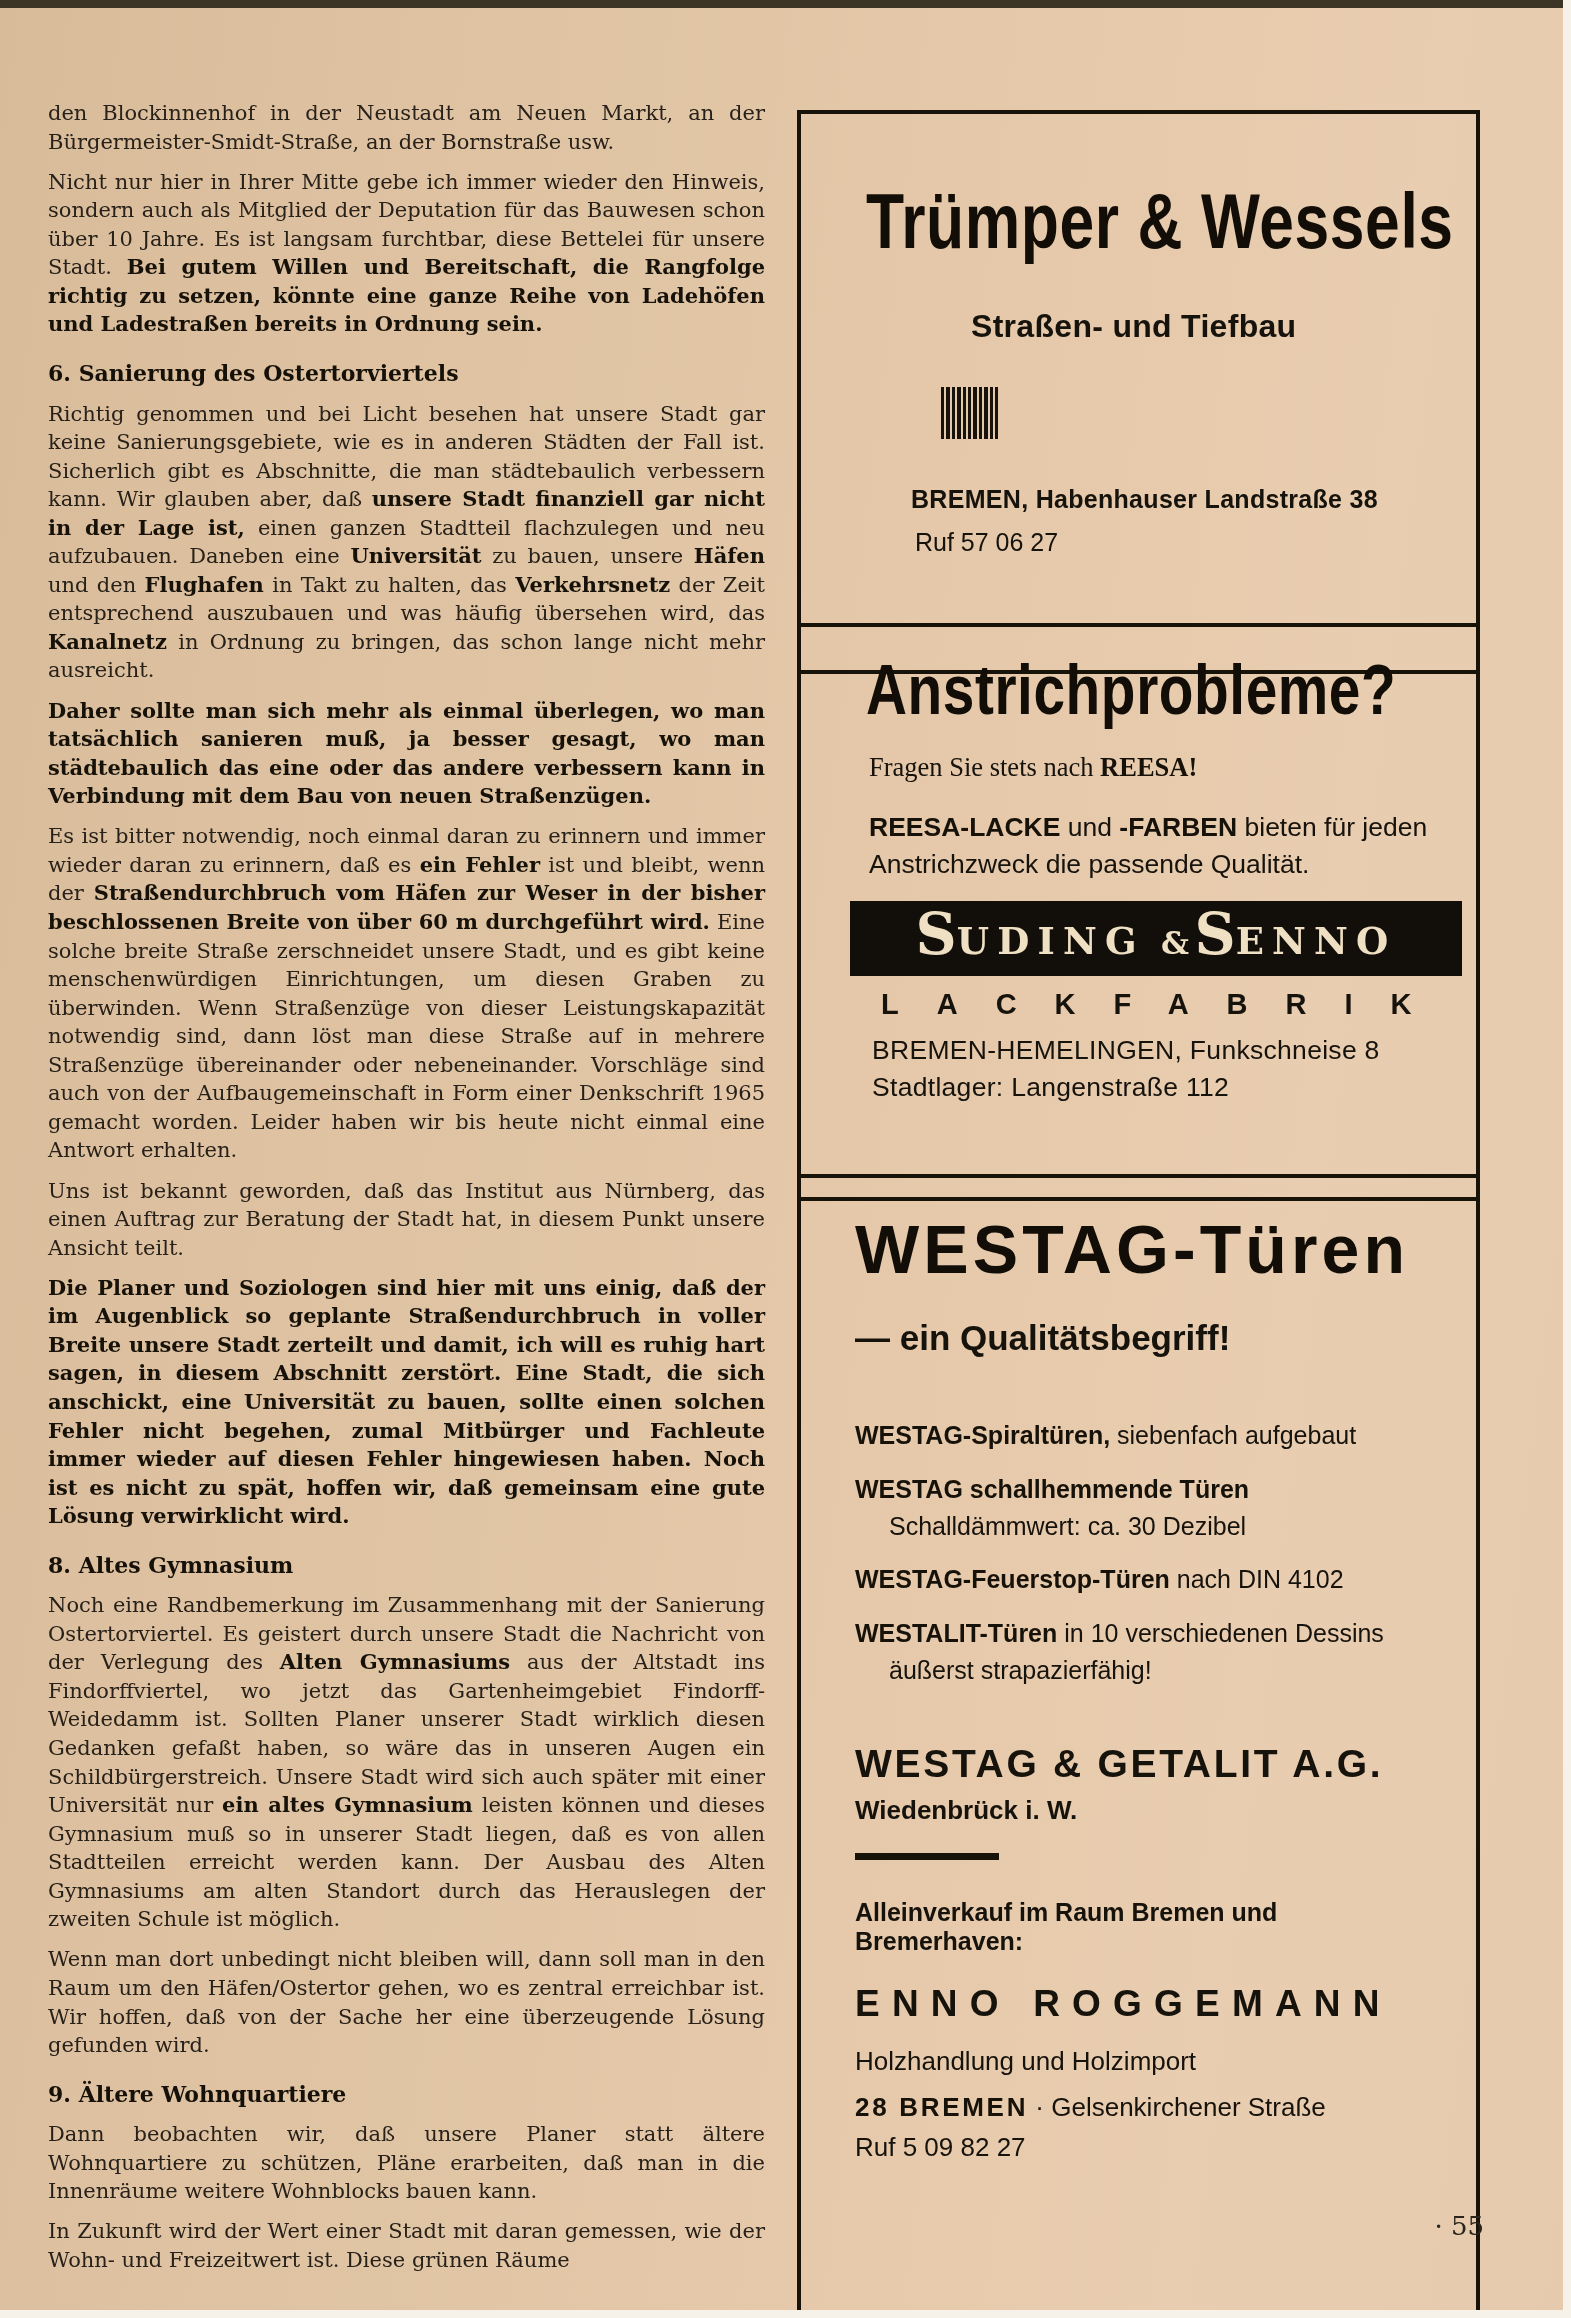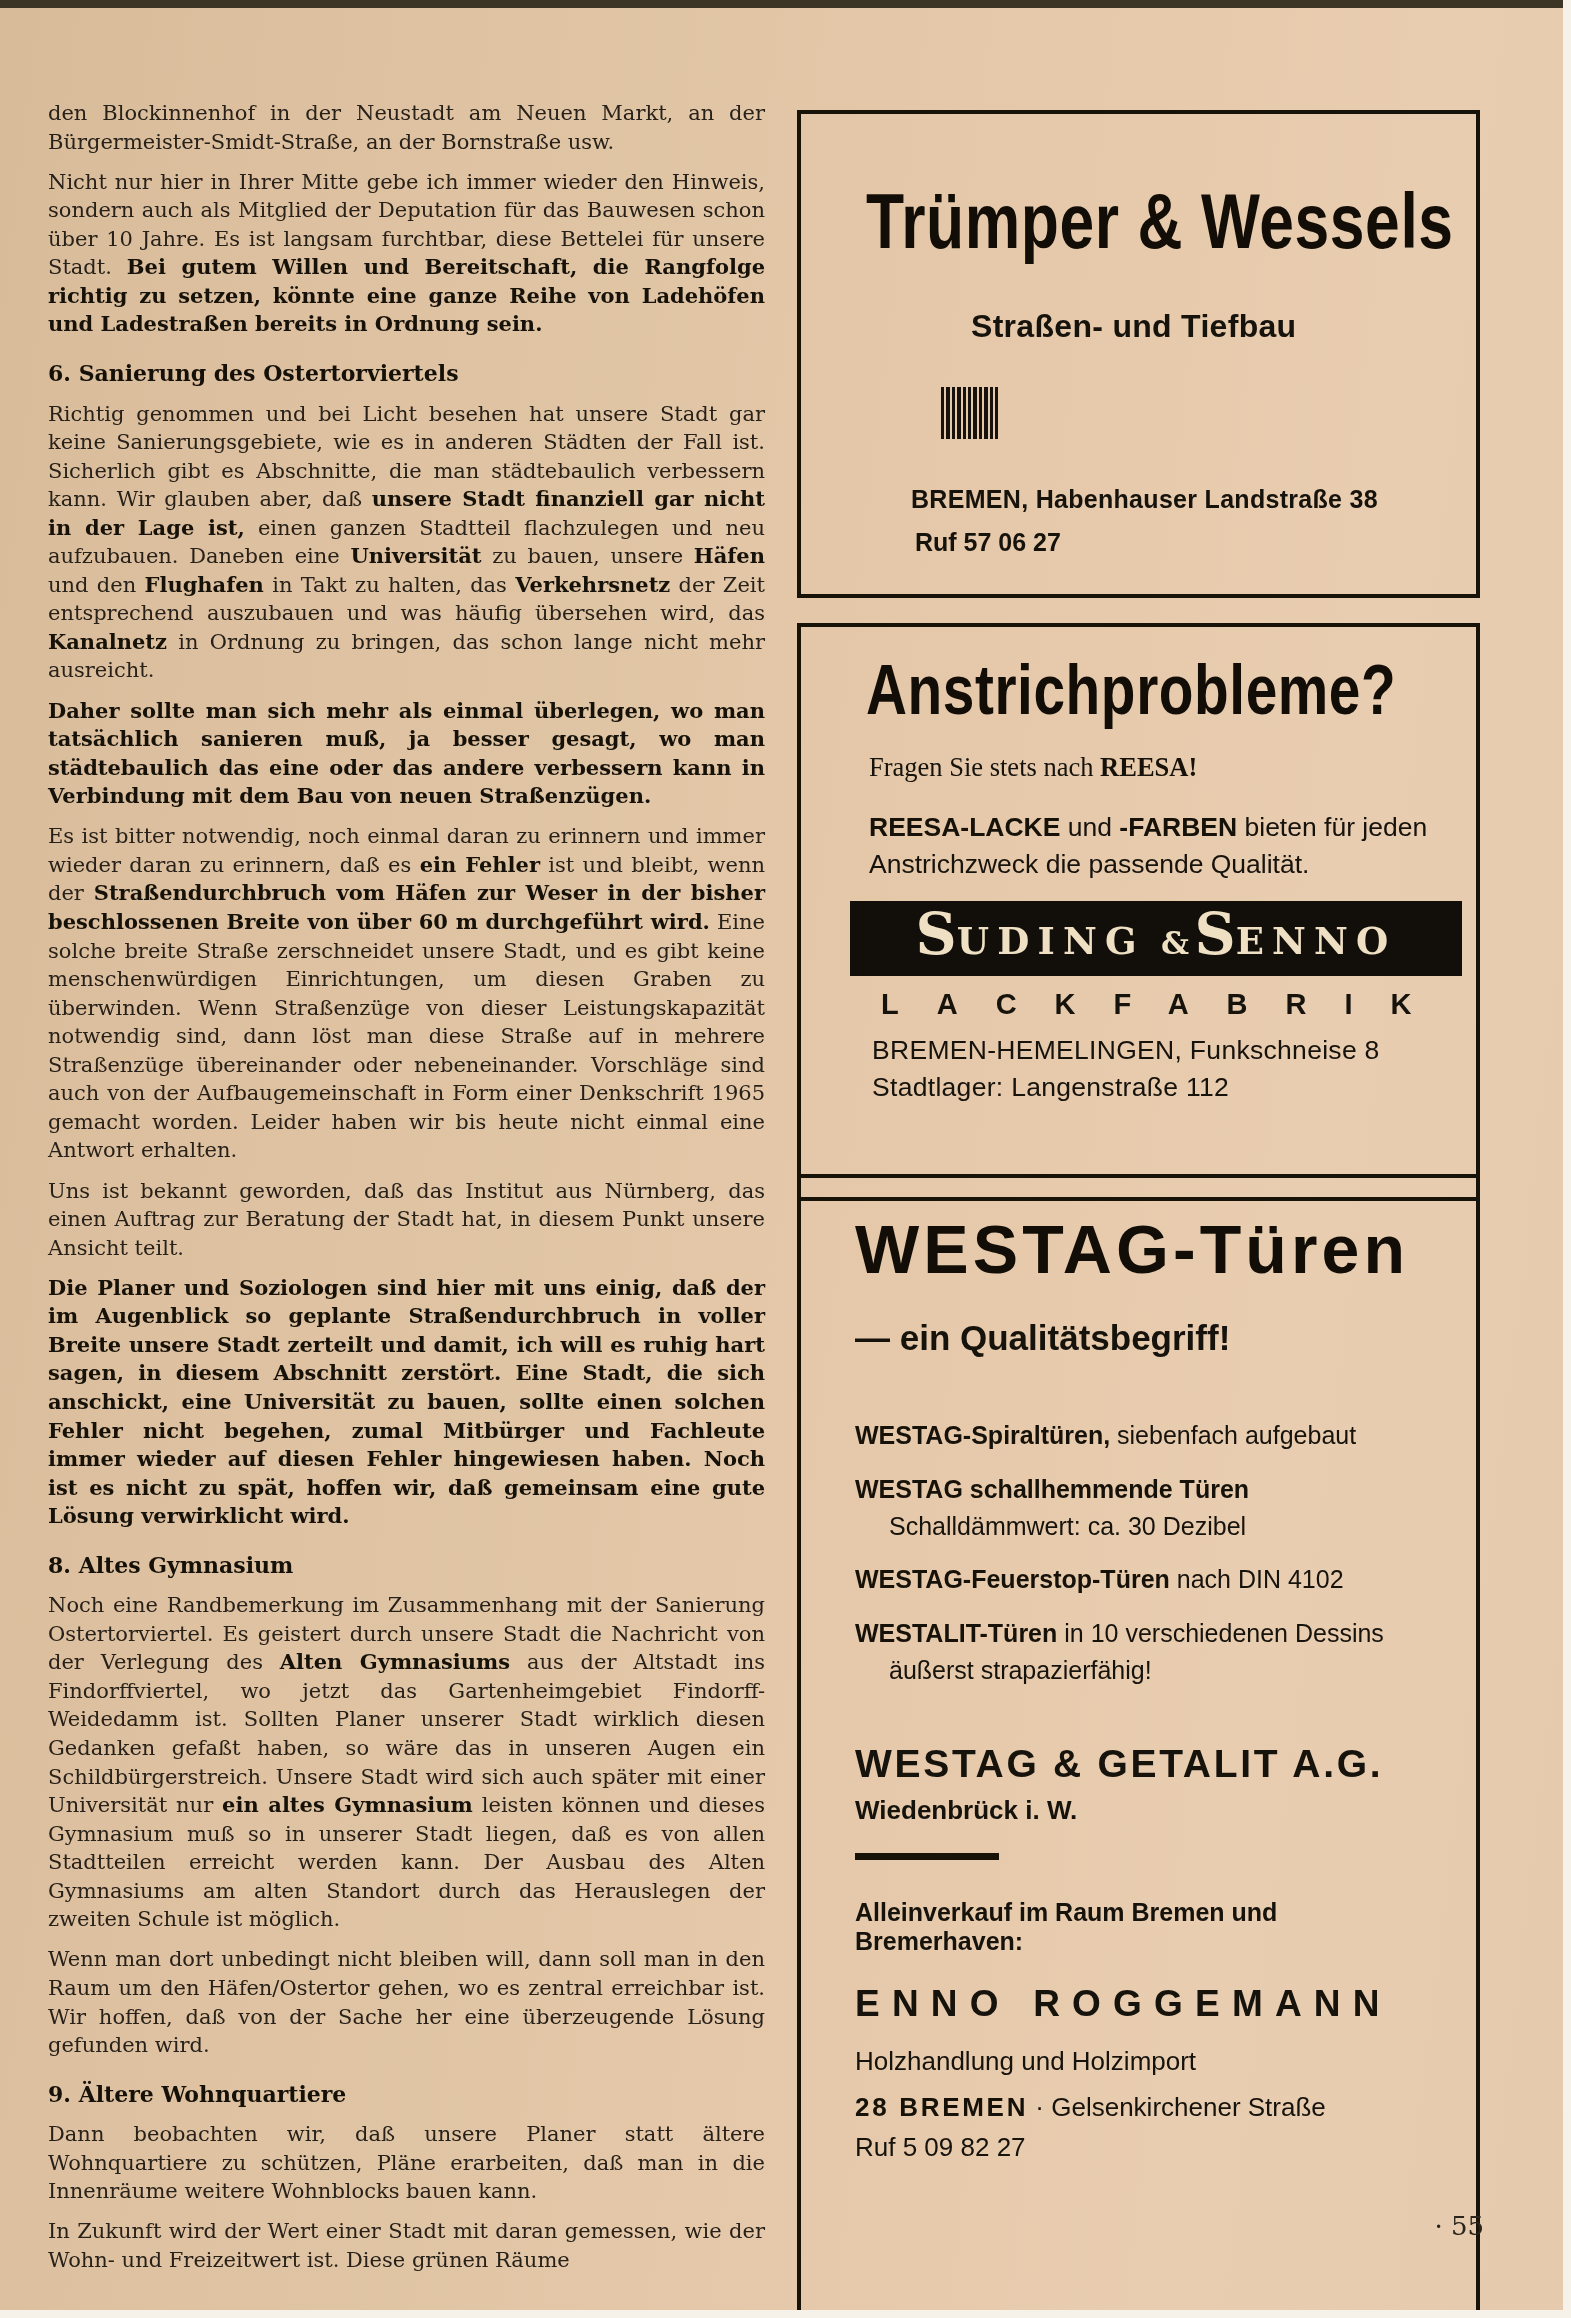--- a/index.html
+++ b/index.html
@@ -18,31 +18,31 @@
     font-family:"DejaVu Serif","Liberation Serif",serif;
     font-size:21px;line-height:1.36;text-align:justify;color:#28211a;
     hyphens:auto;-webkit-hyphens:auto;
   }
   .article p{margin:0 0 11.6px 0;}
   .article h3{font-size:22px;line-height:1.3;margin:20.4px 0 11.6px 0;color:#151008;text-align:left;}
   .b{font-weight:bold;color:#171209;}
 
   
   .ad{position:absolute;left:797px;width:683px;border:4.1px solid #171309;box-sizing:border-box;color:#16120c;}
-  #ad1{top:110px;height:488px;}
+  #ad1{top:110px;height:564px;}
   #ad2{top:623px;height:578px;}
   #ad3{top:1174px;height:1297px;}
   .condensed{display:inline-block;transform:scaleX(.8);transform-origin:left bottom;white-space:nowrap;letter-spacing:0.7px;}
 
   .ad1-title{margin:68px 0 0 65px;font-size:78px;font-weight:bold;line-height:1;color:#120e07;}
   .ad1-sub{margin:48px 0 0 170px;font-size:32px;font-weight:bold;letter-spacing:0.3px;}
   .ad1-stripes{margin:42px 0 0 140px;width:57px;height:52px;
     background:repeating-linear-gradient(90deg,#17130c 0 3.4px,rgba(0,0,0,0) 3.4px 5.4px);}
   .ad1-addr{margin:46px 0 0 110px;font-size:25px;font-weight:bold;letter-spacing:0.3px;}
-  .ad1-phone{margin:13.6px 0 0 114px;font-size:25px;font-weight:bold;}
+  .ad1-phone{margin:13.6px 0 0 114px;font-size:25px;font-weight:normal;}
 
   .ad2-title{margin:27px 0 0 65px;font-size:71px;font-weight:bold;line-height:1;color:#120e07;}
   .ad2-line1{margin:27px 0 0 68px;font-size:26.5px;font-family:Liberation Serif, serif;}
   .ad2-body{margin:26px 0 0 68px;font-size:26.5px;line-height:1.4;max-width:585px;text-align:left;}
   .ad2-banner{margin:17.7px 0 0 49px;width:612px;height:75px;background:#120e09;color:#efe0c4;
     display:flex;align-items:baseline;justify-content:center;padding-top:4.1px;box-sizing:border-box;
     font-family:"DejaVu Serif","Liberation Serif",serif;font-weight:bold;}
   .banner-big{font-size:57px;line-height:1;}
   .banner-sm{font-size:37px;line-height:1;letter-spacing:8.2px;}
   .banner-amp{font-size:31px;line-height:1;margin:0 5.4px 0 16.3px;}

